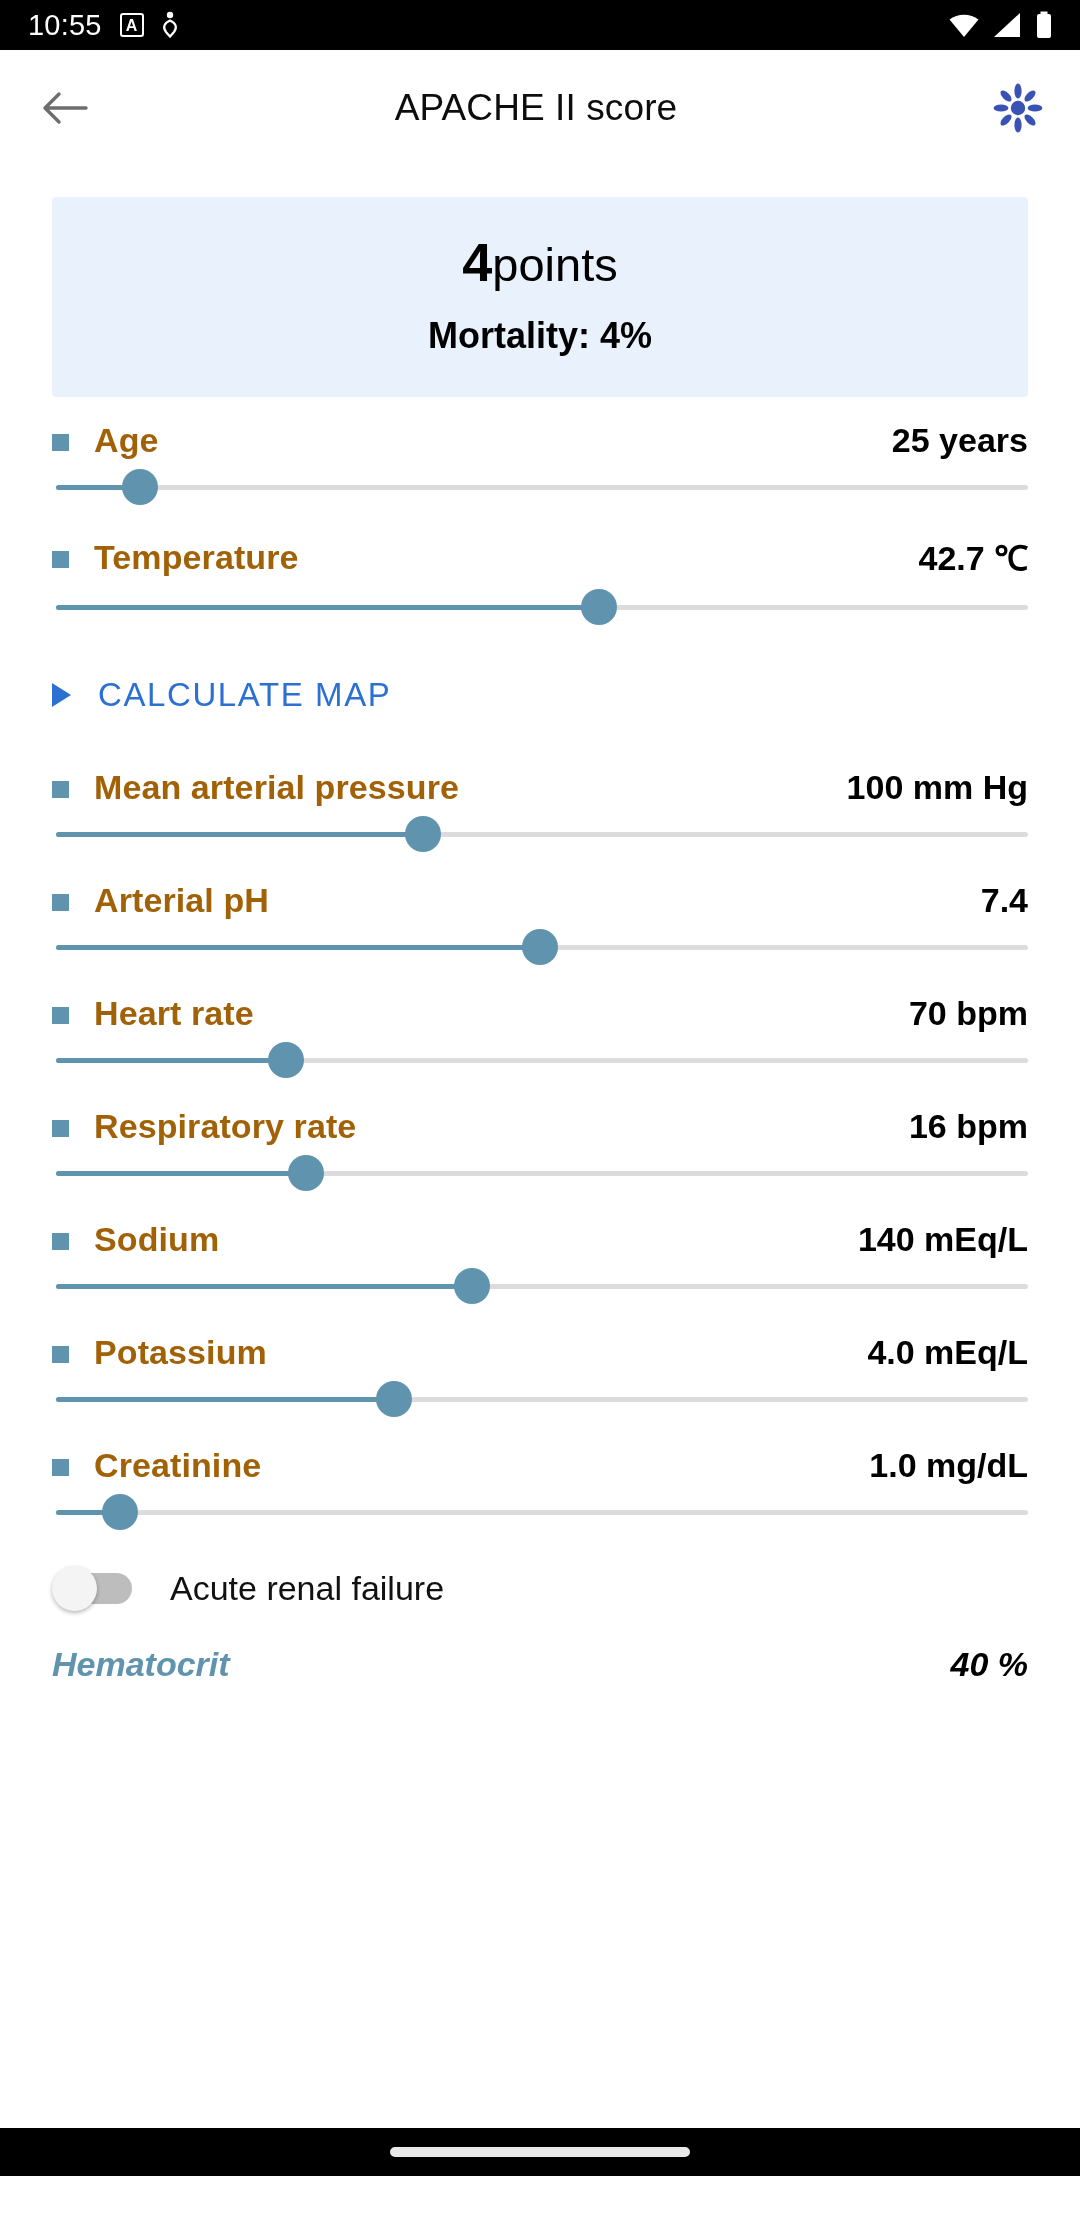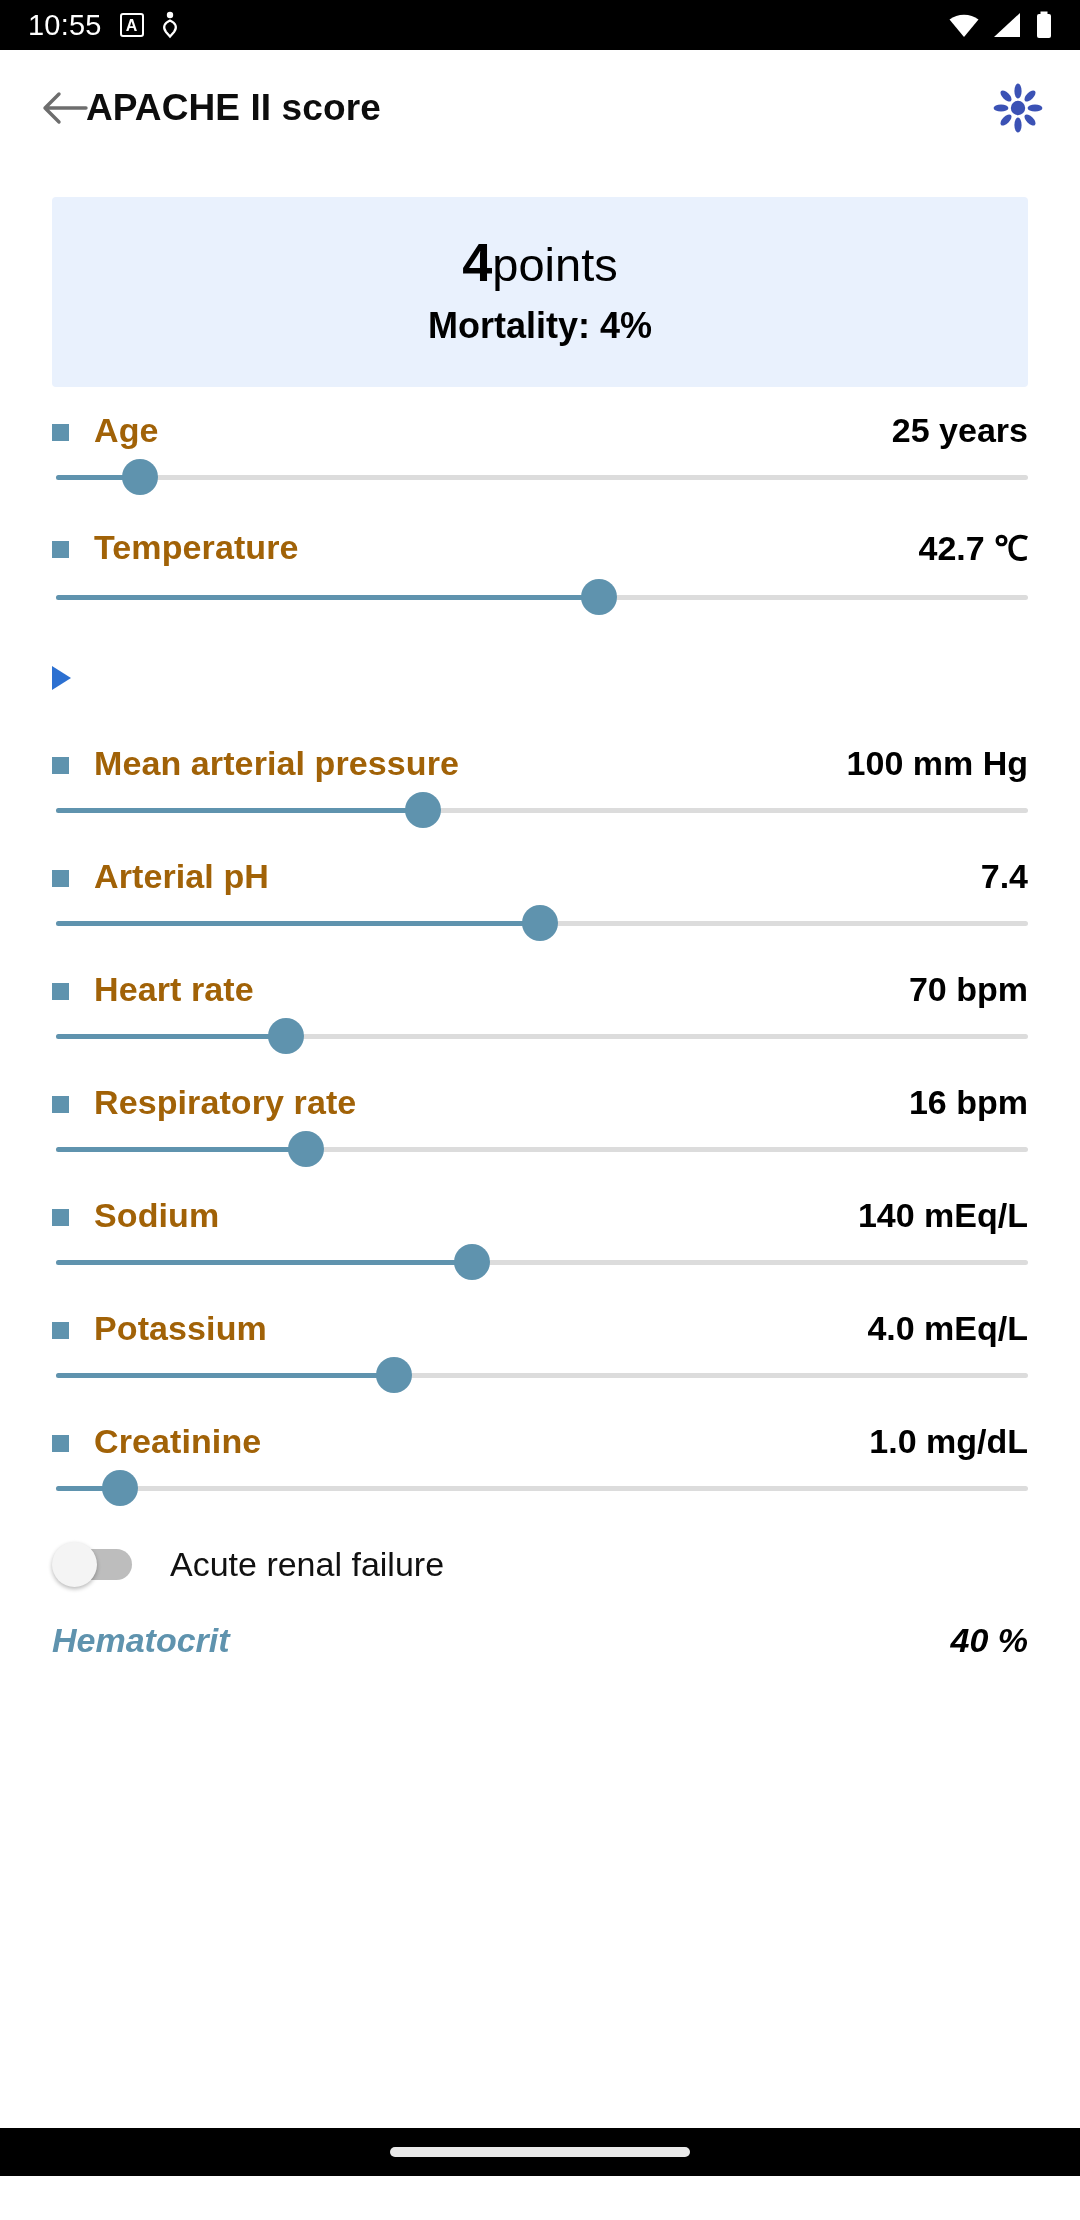--- a/index.html
+++ b/index.html
@@ -63,23 +63,23 @@
     padding: 0 30px 0 34px;
     box-sizing: border-box;
   }
   .back-btn {
     width: 62px; height: 62px;
     display: flex; align-items: center; justify-content: center;
     flex: 0 0 auto;
   }
   .appbar-title {
     flex: 1 1 auto;
-    text-align: left;
+    text-align: center;
     font-size: 37px;
-    font-weight: 700;
+    font-weight: 400;
     color: #0d0d0d;
     letter-spacing: 0.1px;
     margin-left: -10px;
   }
   .flower-btn {
     width: 64px; height: 64px;
     display: flex; align-items: center; justify-content: center;
     flex: 0 0 auto;
   }
 
@@ -103,21 +103,21 @@
     font-size: 47px;
     color: #000000;
     font-weight: 400;
     line-height: 1.15;
   }
   .points-num {
     font-size: 54px;
     font-weight: 700;
   }
   .mortality-line {
-    margin-top: 12px;
+    margin-top: 22px;
     font-size: 36px;
     font-weight: 700;
     color: #000000;
   }
 
   
   .rows { padding: 0 0 0 0; }
 
   .srow { padding: 24px 52px 0 52px; }
   .srow-head {
@@ -353,20 +353,21 @@
         <div class="track-bg"></div>
         <div class="track-fill" style="width:56%"></div>
         <div class="thumb" style="left:56%"></div>
       </div>
     </div>
 
   </div>
 
   <div class="calc-map">
     <span class="tri"></span>
+    <span class="calc-map-label">CALCULATE MAP</span>
   </div>
 
   <div class="rows">
 
     <div class="srow">
       <div class="srow-head">
         <span class="bullet"></span>
         <span class="srow-label">Mean arterial pressure</span>
         <span class="srow-value">100 mm Hg</span>
       </div>

